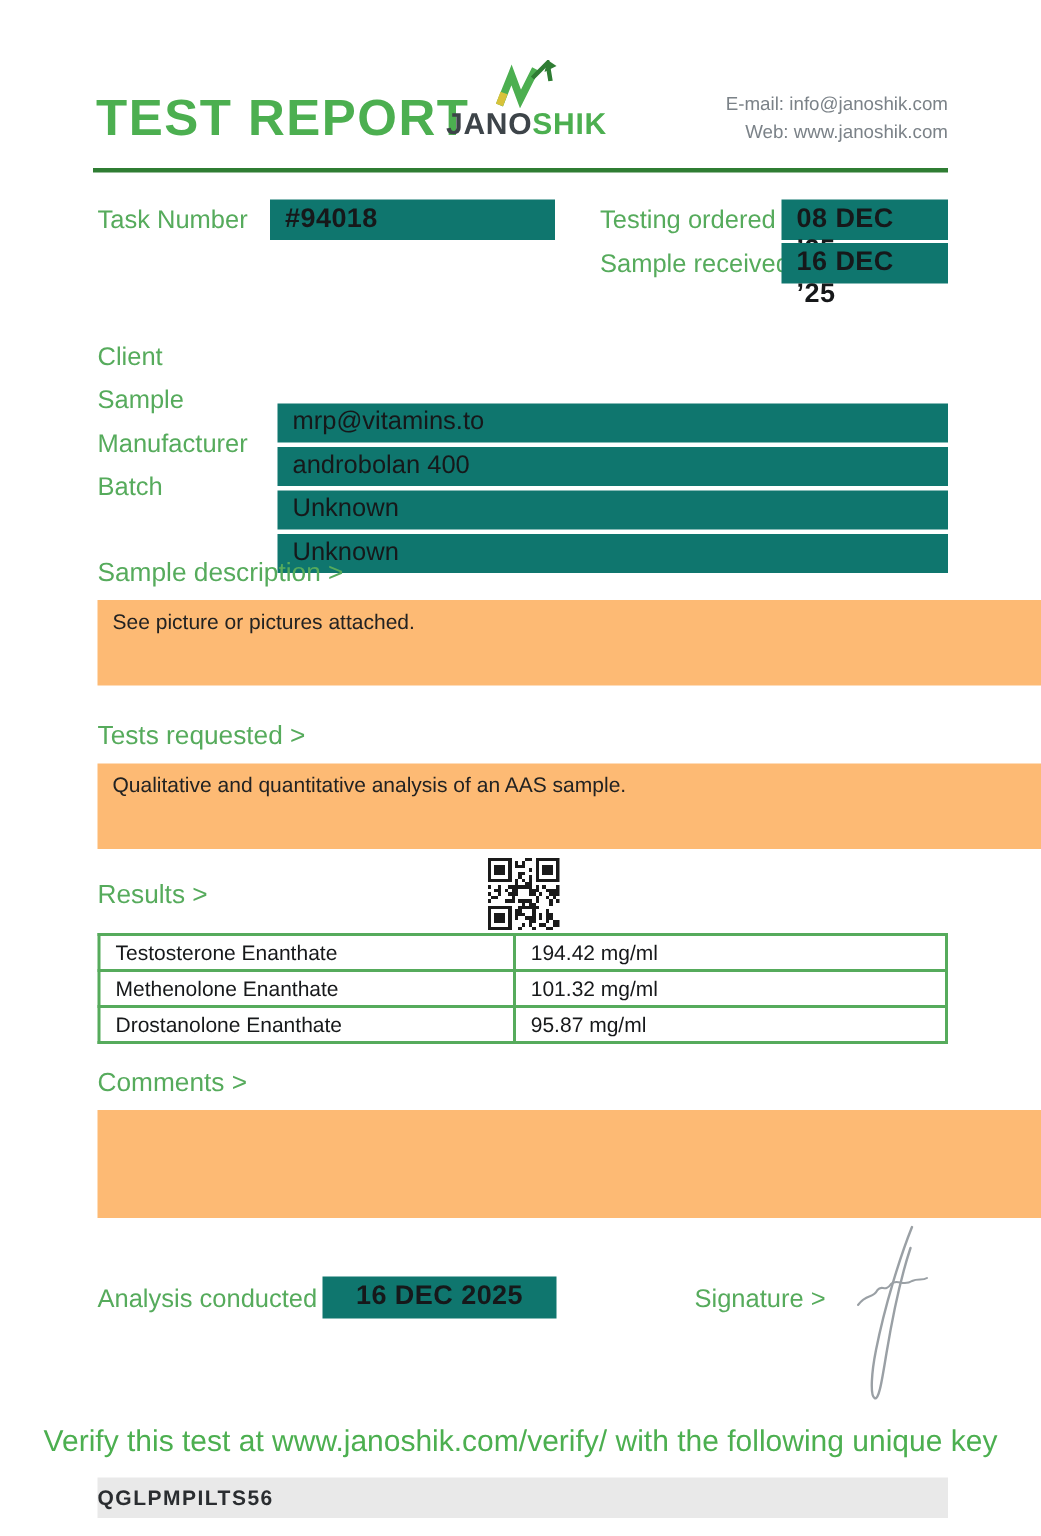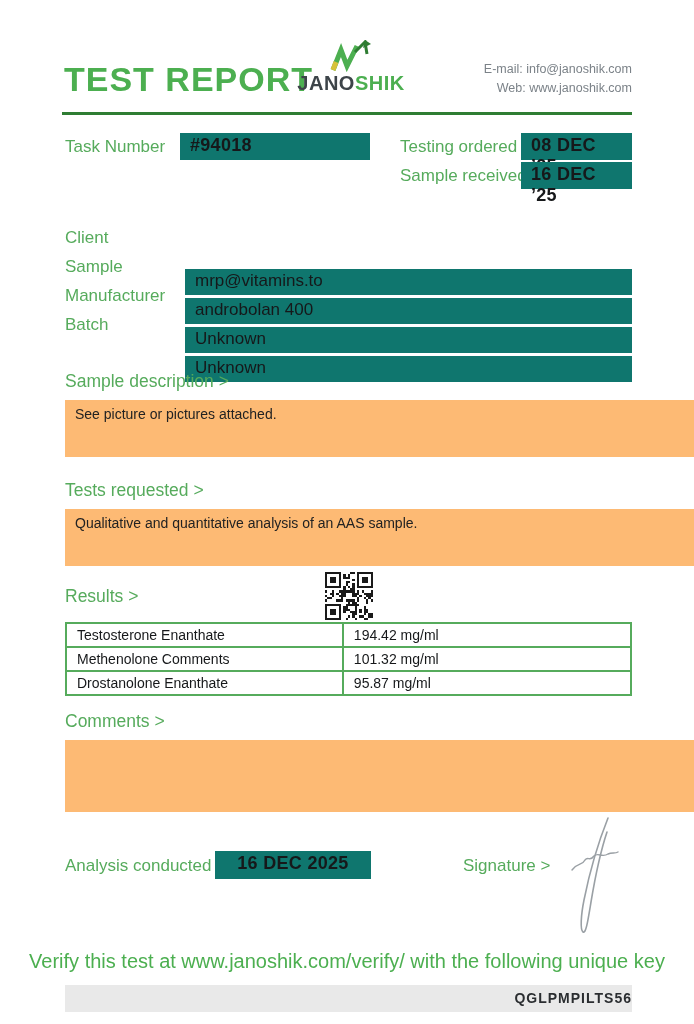--- a/index.html
+++ b/index.html
@@ -51,21 +51,21 @@
 
   
   .analysis-label { left:65px; top:856px; }
   .analysis-value { left:215px; top:851px; width:156px; height:28px; text-align:center; }
   .signature-label { left:463px; top:856px; }
   .signature-svg { left:552px; top:812px; width:70px; height:128px; }
 
   
   .verify-text { left:0; top:950px; width:694px; text-align:center; font-size:20px; color:#4caf50; font-weight:500; }
   .key-box { left:65px; top:985px; width:567px; height:27px; background:#e9e9e9;
-             text-align:right; font-size:14px; font-weight:600; letter-spacing:1px;
+             text-align:left; font-size:14px; font-weight:600; letter-spacing:1px;
              line-height:27px; color:#2a2d30; }
 </style>
 </head>
 <body>
 
 <div class="page">
 
   <div class="abs title">TEST REPORT</div>
 
   <div class="abs logo">
@@ -332,21 +332,21 @@
       </svg>
   </div>
 
   <table class="abs results-table">
     <tbody>
       <tr>
         <td class="name-col">Testosterone Enanthate</td>
         <td>194.42 mg/ml</td>
       </tr>
       <tr>
-        <td class="name-col">Methenolone Comments</td>
+        <td class="name-col">Methenolone Enanthate</td>
         <td>101.32 mg/ml</td>
       </tr>
       <tr>
         <td class="name-col">Drostanolone Enanthate</td>
         <td>95.87 mg/ml</td>
       </tr>
     </tbody>
   </table>
 
   <div class="abs section-heading" style="top:711px">Comments &gt;</div>

